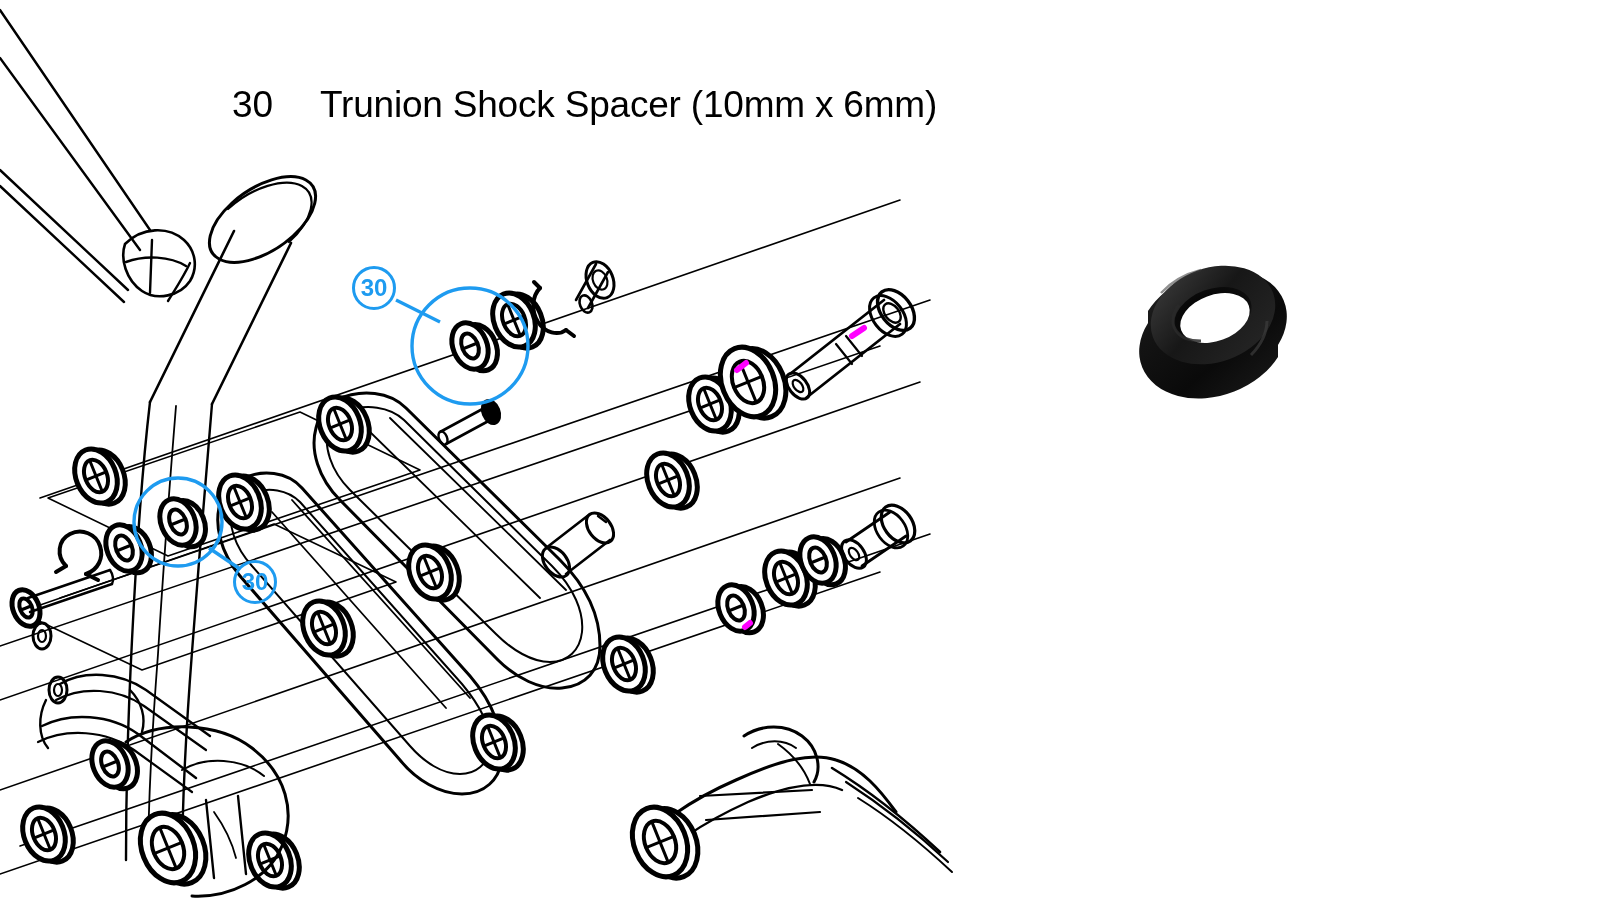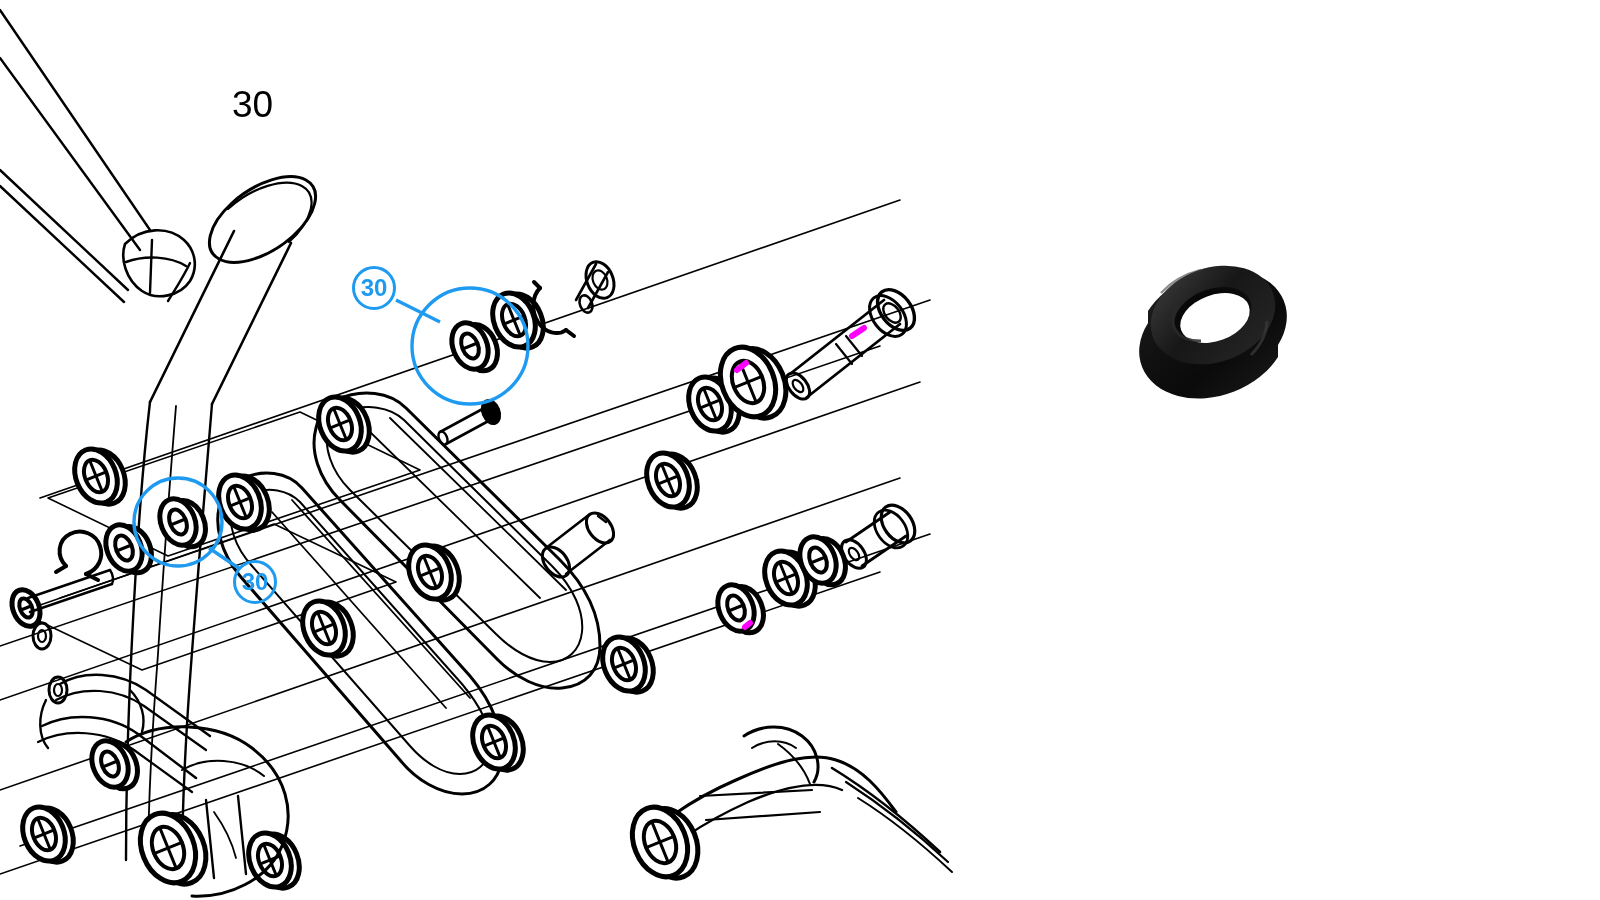--- a/index.html
+++ b/index.html
@@ -79,20 +79,21 @@
   #callout-badge-1 { left: 352px; top: 266px; }
   #callout-badge-2 { left: 233px; top: 560px; }
 </style>
 </head>
 <body>
 
 <div id="stage">
 
   <div id="title-row">
     <span id="title-number">30</span>
+    <span id="title-text">Trunion Shock Spacer (10mm x 6mm)</span>
   </div>
 
   <div class="layer">
     <svg viewBox="0 0 1600 900" xmlns="http://www.w3.org/2000/svg">
       <defs>
         <g id="bearing-sm">
           <ellipse cx="0" cy="0" rx="13" ry="19" fill="#fff" stroke="#000" stroke-width="5"></ellipse>
           <ellipse cx="0" cy="0" rx="6" ry="10" fill="#fff" stroke="#000" stroke-width="4"></ellipse>
           <line x1="-6" y1="0" x2="6" y2="0" stroke="#000" stroke-width="3"></line>
         </g>

